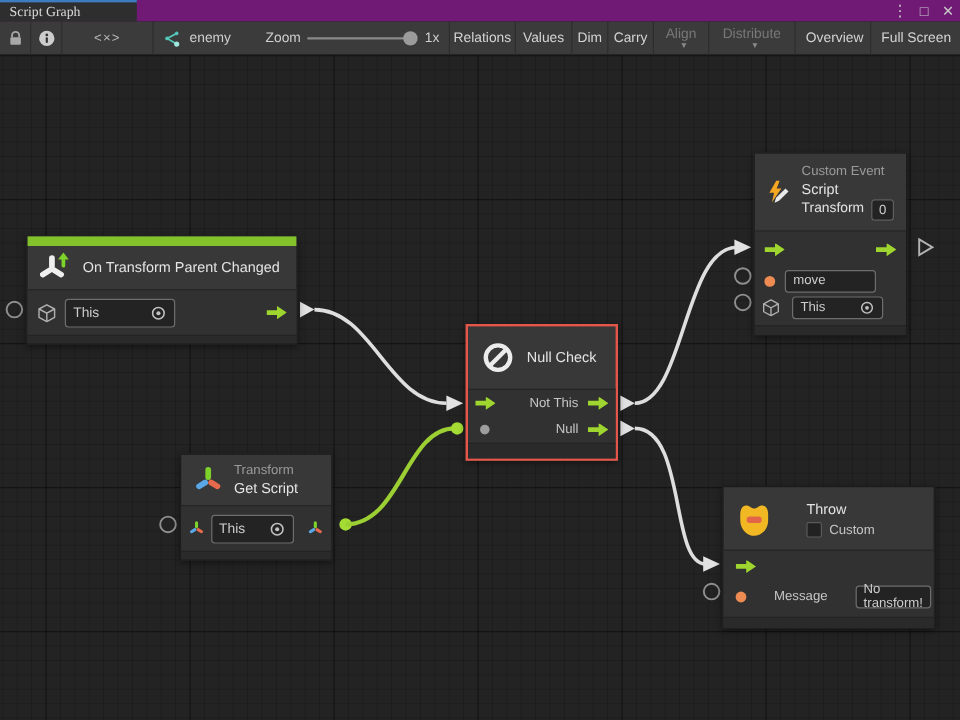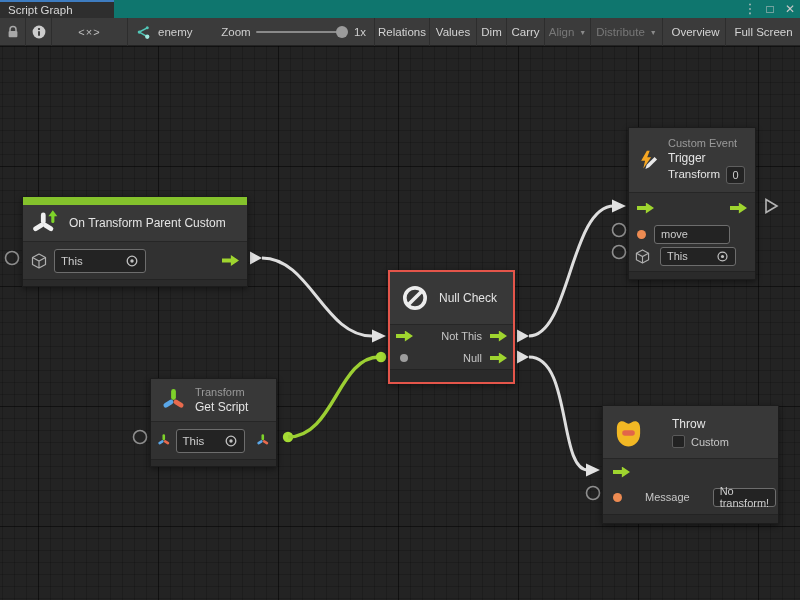--- a/index.html
+++ b/index.html
@@ -1,35 +1,35 @@
 <!DOCTYPE html>
 <html><head>
 <meta charset="utf-8">
 <style>
   * { margin:0; padding:0; box-sizing:border-box; }
   html,body { width:800px; height:600px; overflow:hidden; background:#191919;
     font-family:"Liberation Sans", sans-serif; -webkit-font-smoothing:antialiased; }
   #app { position:relative; width:800px; height:600px; background:#191919; }
 
   
-  .tabbar { position:absolute; top:0; left:0; width:800px; height:18px; background:#0f766e; }
+  .tabbar { position:absolute; top:0; left:0; width:800px; height:18px; background:#701a75;font-family:Liberation Serif, serif; }
   .tab { position:absolute; left:0; top:0; width:114px; height:18px; background:#2e2e2e;
     border-top:2px solid #3e7cc0; color:#d8d8d8; font-size:11.5px;
     display:flex; align-items:center; padding-left:8px; }
   .win-controls { position:absolute; right:2px; top:0; height:18px; display:flex; align-items:center; gap:4px; color:#c8c8c8; }
   .win-controls span { width:16px; text-align:center; font-size:12px; line-height:16px; cursor:default; }
   .win-menu { font-size:13px !important; }
 
   
   .toolbar { position:absolute; top:18px; left:0; width:800px; height:28px; background:#3b3b3b;
     border-bottom:1px solid #232323; color:#d4d4d4; font-size:11.5px; }
   .tb { position:absolute; top:0; height:28px; display:flex; align-items:center; justify-content:center; }
   .tb-btn { border-right:1px solid #2d2d2d; cursor:default; }
   .tb-btn.first { border-left:1px solid #2d2d2d; }
-  .tb-disabled { color:#787878; }
+  .tb-disabled { color:#787878;flex-direction:column; }
   .tb-label { color:#cfcfcf; }
   .dd-arrow { font-size:7px; margin-left:5px; color:#8a8a8a; }
   .slider-track { position:relative; width:88px; height:2px; background:#8a8a8a; border-radius:1px; }
   .slider-handle { position:absolute; right:-4px; top:-5px; width:12px; height:12px; border-radius:50%; background:#9b9b9b; }
   .code-glyph { letter-spacing:1px; color:#bdbdbd; font-size:11px; }
 
   
   .canvas { position:absolute; top:46px; left:0; width:800px; height:554px;
     background-color:#232323;
     background-image:
@@ -271,21 +271,21 @@
       <polygon class="hollow-tri" points="766,153.5 777,160 766,166.5"></polygon>
     </svg>
 
     <div class="node" id="node-event">
       <div class="bar"></div>
       <div class="n-head">
         <svg width="27" height="28">
             <use href="#i-event"></use>
           </svg>
         <div>
-          <div class="n-title">On Transform Parent Custom</div>
+          <div class="n-title">On Transform Parent Changed</div>
         </div>
       </div>
       <div class="n-body">
         <div class="vrow">
           <svg width="16" height="16">
               <use href="#i-cube"></use>
             </svg>
           <div class="field" style="width:92px;margin-left:7px">
             <span>This</span>
             <span style="flex:1"></span>
@@ -352,21 +352,21 @@
       <div class="n-foot"></div>
     </div>
 
     <div class="node" id="node-customevent">
       <div class="n-head">
         <svg width="28" height="28">
             <use href="#i-bolt-pencil"></use>
           </svg>
         <div>
           <div class="n-sub">Custom Event</div>
-          <div class="n-title">Trigger</div>
+          <div class="n-title">Script</div>
           <div class="argrow">
             <span class="n-title" style="font-size:11.5px">Transform</span>
             <span class="argbox">0</span>
           </div>
         </div>
       </div>
       <div class="n-body">
         <div class="crow">
           <span class="garrow"></span>
           <span class="garrow"></span>

